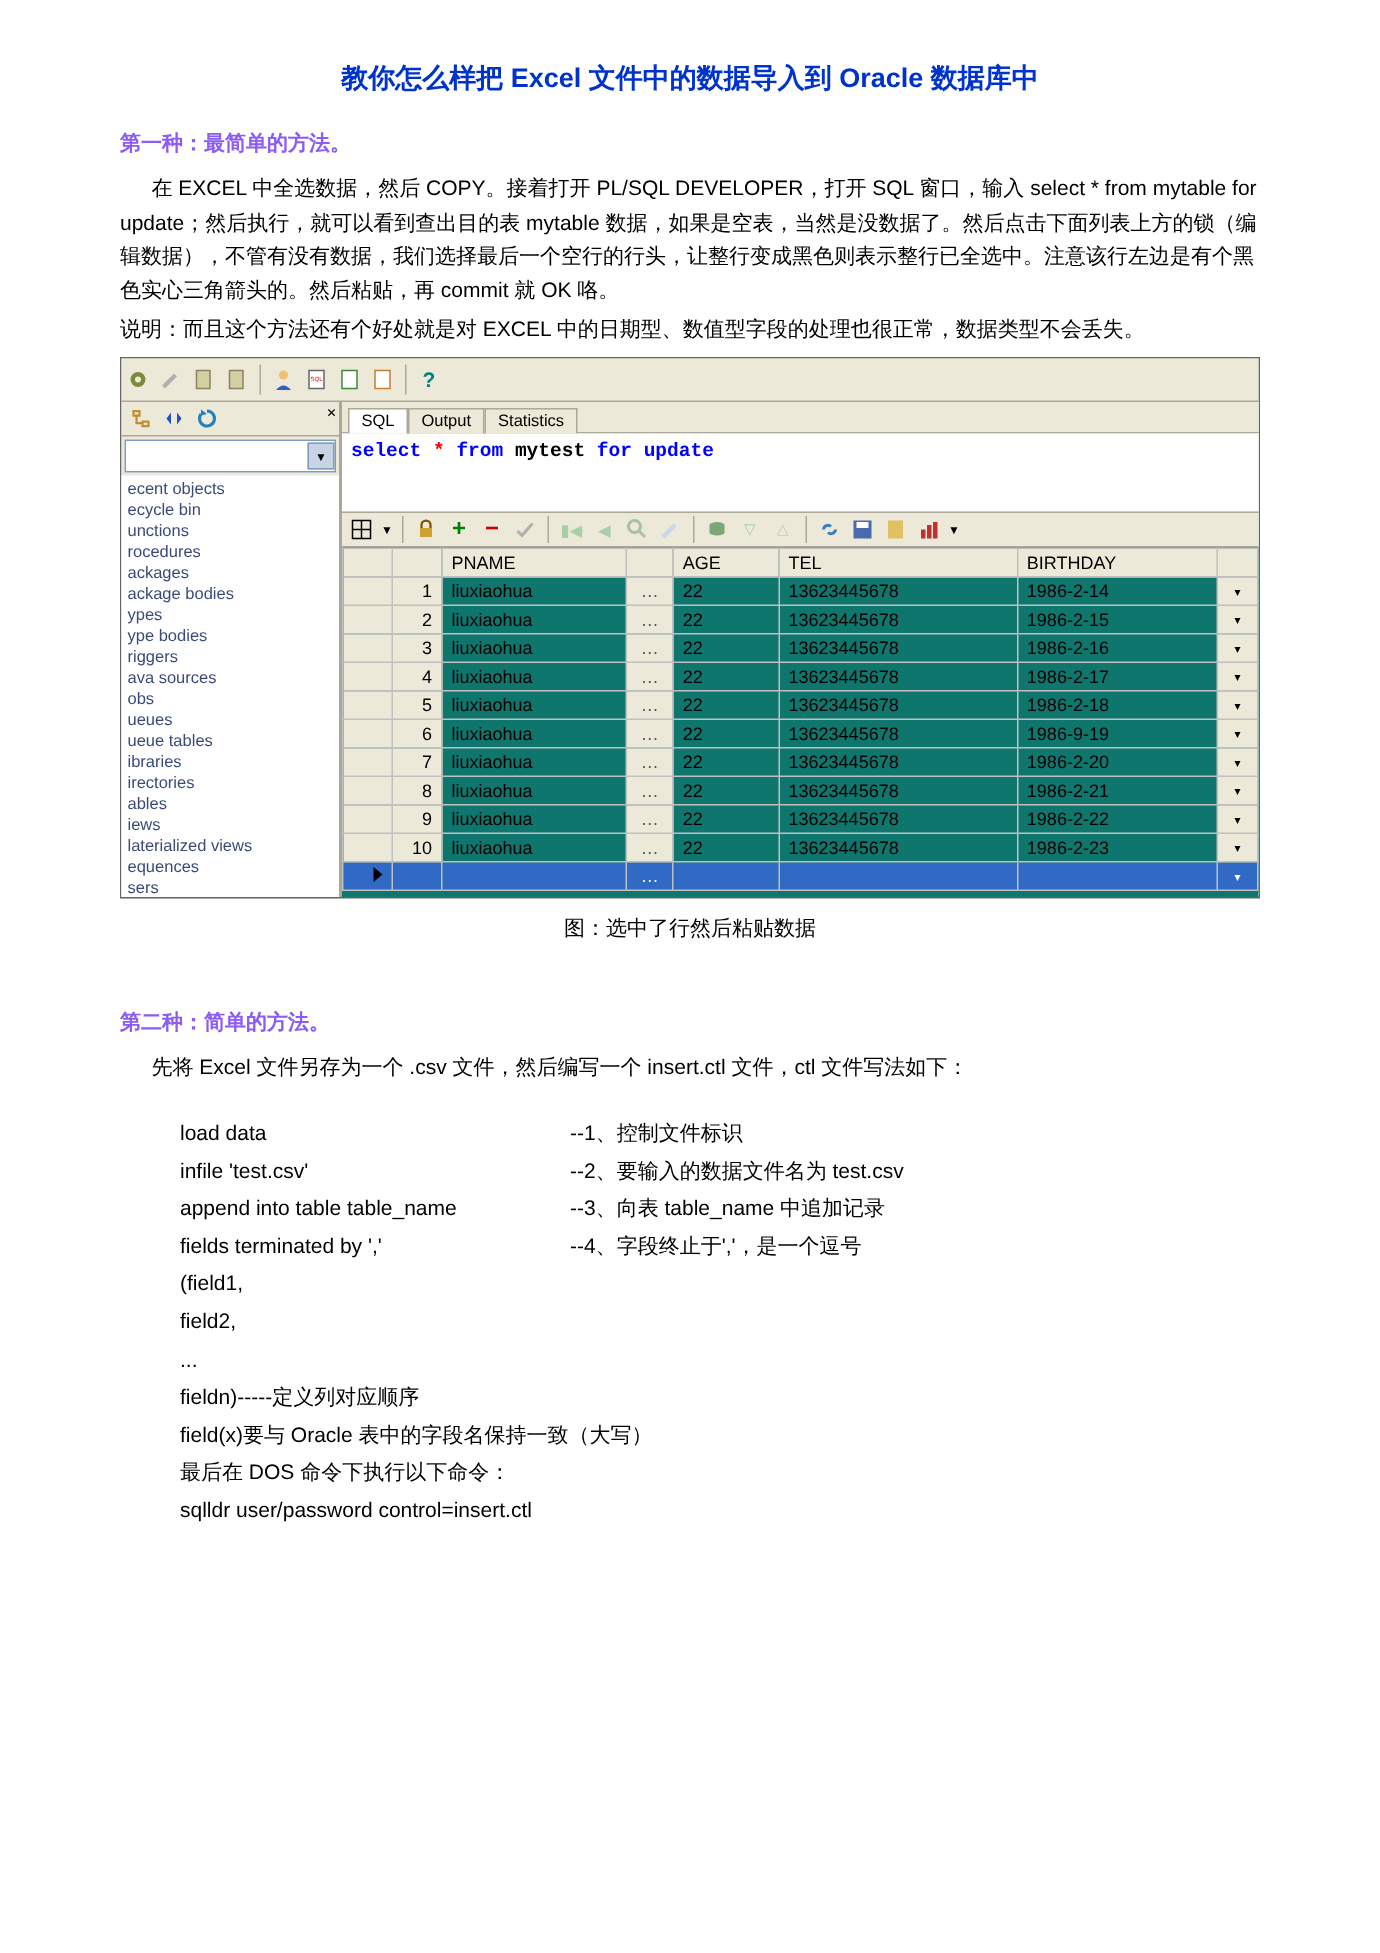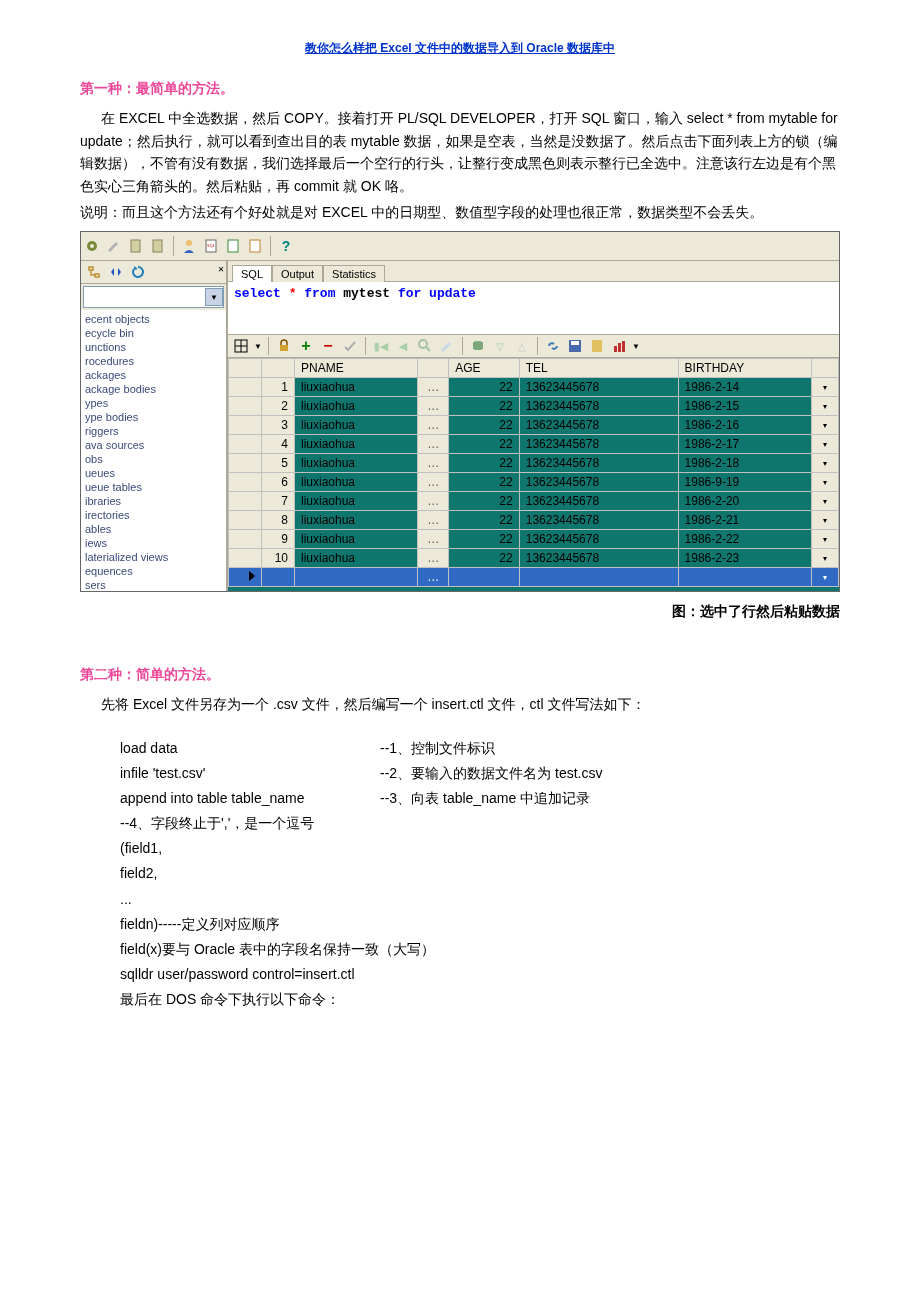--- a/index.html
+++ b/index.html
@@ -6,34 +6,33 @@
     margin: 0;
     padding: 40px 80px;
     font-family: "Microsoft YaHei", SimSun, sans-serif;
     font-size: 14px;
     color: #000;
     background: #fff;
     width: 760px;
   }
   .title {
     text-align: center;
-    font-size: 12px;
+    font-size: 18px;
     font-weight: bold;
     color: #0033cc;
     margin-bottom: 20px;
-    text-decoration: underline;
   }
   .subhead {
-    color: #ec4899;
+    color: #8b5cf6;
     font-weight: bold;
     margin: 8px 0;
   }
   p { margin: 4px 0; line-height: 1.6; }
   .indent { text-indent: 1.5em; }
-  .caption { text-align: right; margin: 8px 0 40px 0; font-weight: bold; }
+  .caption { text-align: center; margin: 8px 0 40px 0; }
   .code-block { margin-left: 40px; line-height: 1.8; }
   .code-row { display: flex; }
   .code-row .left { width: 260px; }
   .code-row .right { flex: 1; }
   .screenshot {
     border: 1px solid #666;
     margin: 8px 0;
     font-family: Tahoma, sans-serif;
     font-size: 11px;
     background: #ece9d8;
@@ -134,21 +133,21 @@
     background: #ece9d8; font-weight: normal;
     text-align: left;
   }
   table.data th.rowhead, table.data td.rownum {
     background: #ece9d8; text-align: right;
     width: 20px;
   }
   table.data td.ell {
     width: 18px; text-align: center; background: #ece9d8; color: #555;
   }
-  table.data td.num { text-align: right; }
+  table.data td.num { text-align: left; }
   table.data td.dd {
     width: 14px; background: #ece9d8; text-align: center; font-size: 8px;
   }
   tr.selected td { background: #316ac5; color: #fff; }
   tr.selected td.rownum { background: #316ac5; color: #fff; }
   tr.selected td.ell { background: #316ac5; color: #fff; }
   tr.selected td.dd { background: #316ac5; color: #fff; }
   .row-pointer { display:inline-block; width:0;height:0;
     border-top:5px solid transparent;border-bottom:5px solid transparent;
     border-left:6px solid #000; }
@@ -489,20 +488,21 @@
     </div>
     <div class="code-row">
       <div class="left">infile 'test.csv'</div>
       <div class="right">--2、要输入的数据文件名为 test.csv</div>
     </div>
     <div class="code-row">
       <div class="left">append into table table_name</div>
       <div class="right">--3、向表 table_name 中追加记录</div>
     </div>
     <div class="code-row">
+      <div class="left">fields terminated by ','</div>
       <div class="right">--4、字段终止于','，是一个逗号</div>
     </div>
     <div class="code-row">
       <div class="left">(field1,</div>
       <div class="right"></div>
     </div>
     <div class="code-row">
       <div class="left"> field2,</div>
       <div class="right"></div>
     </div>
@@ -510,18 +510,18 @@
       <div class="left"> ...</div>
       <div class="right"></div>
     </div>
     <div class="code-row">
       <div class="left"> fieldn)-----定义列对应顺序</div>
       <div class="right"></div>
     </div>
   </div>
 <div class="code-block">
   <div>field(x)要与 Oracle 表中的字段名保持一致（大写）</div>
+  <div>最后在 DOS 命令下执行以下命令：</div>
   <div>sqlldr user/password control=insert.ctl</div>
-  <div>最后在 DOS 命令下执行以下命令：</div>
 </div>
 
 
 
 
 </body></html>

